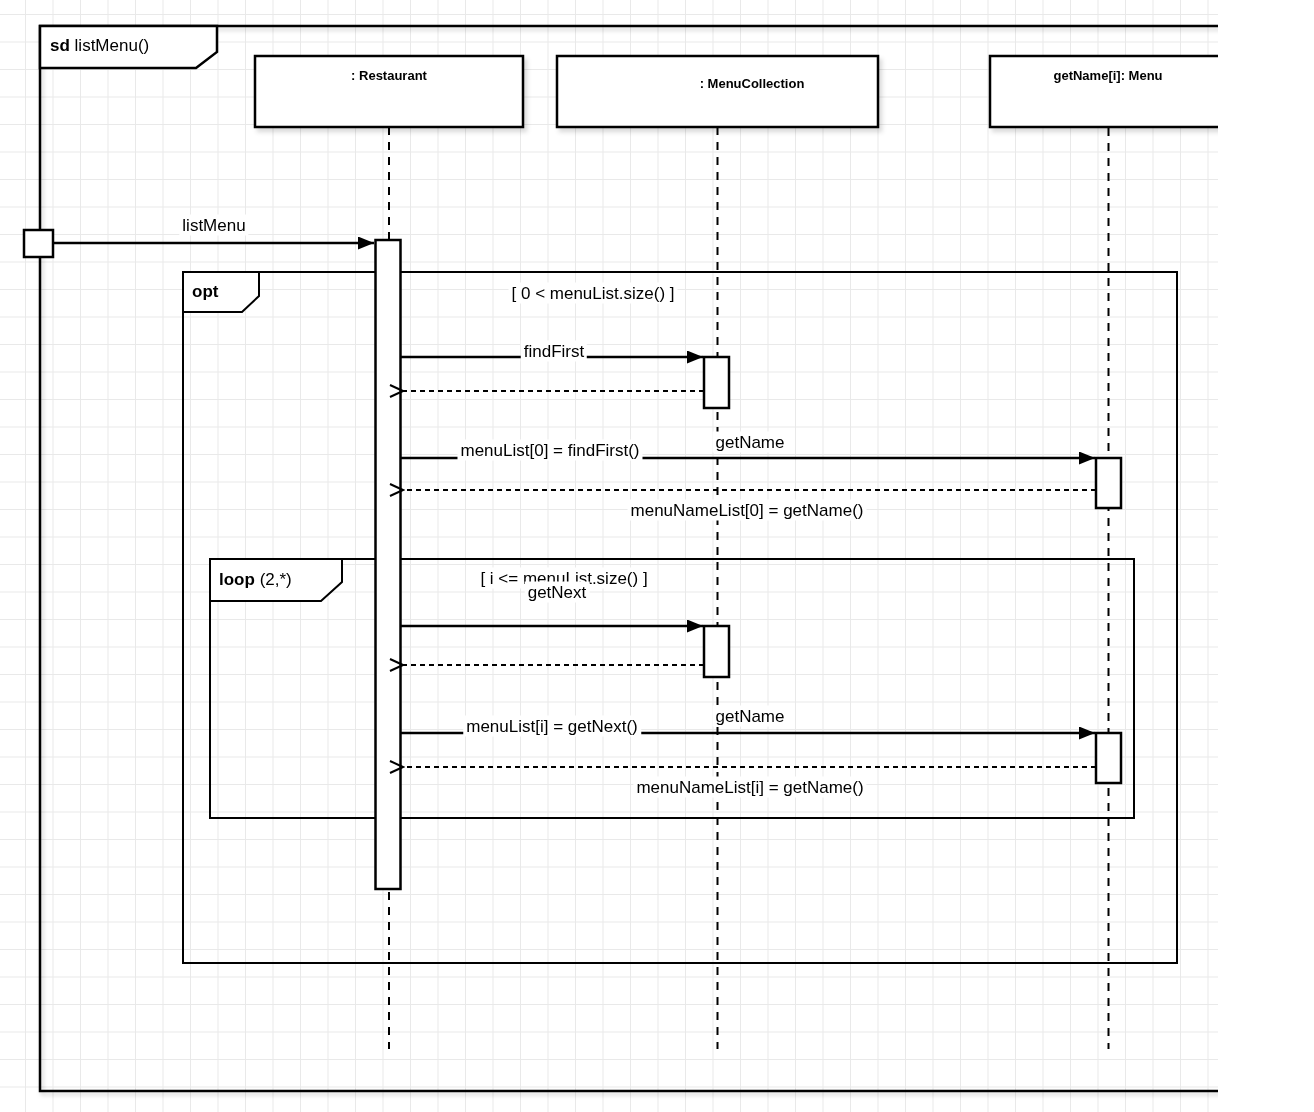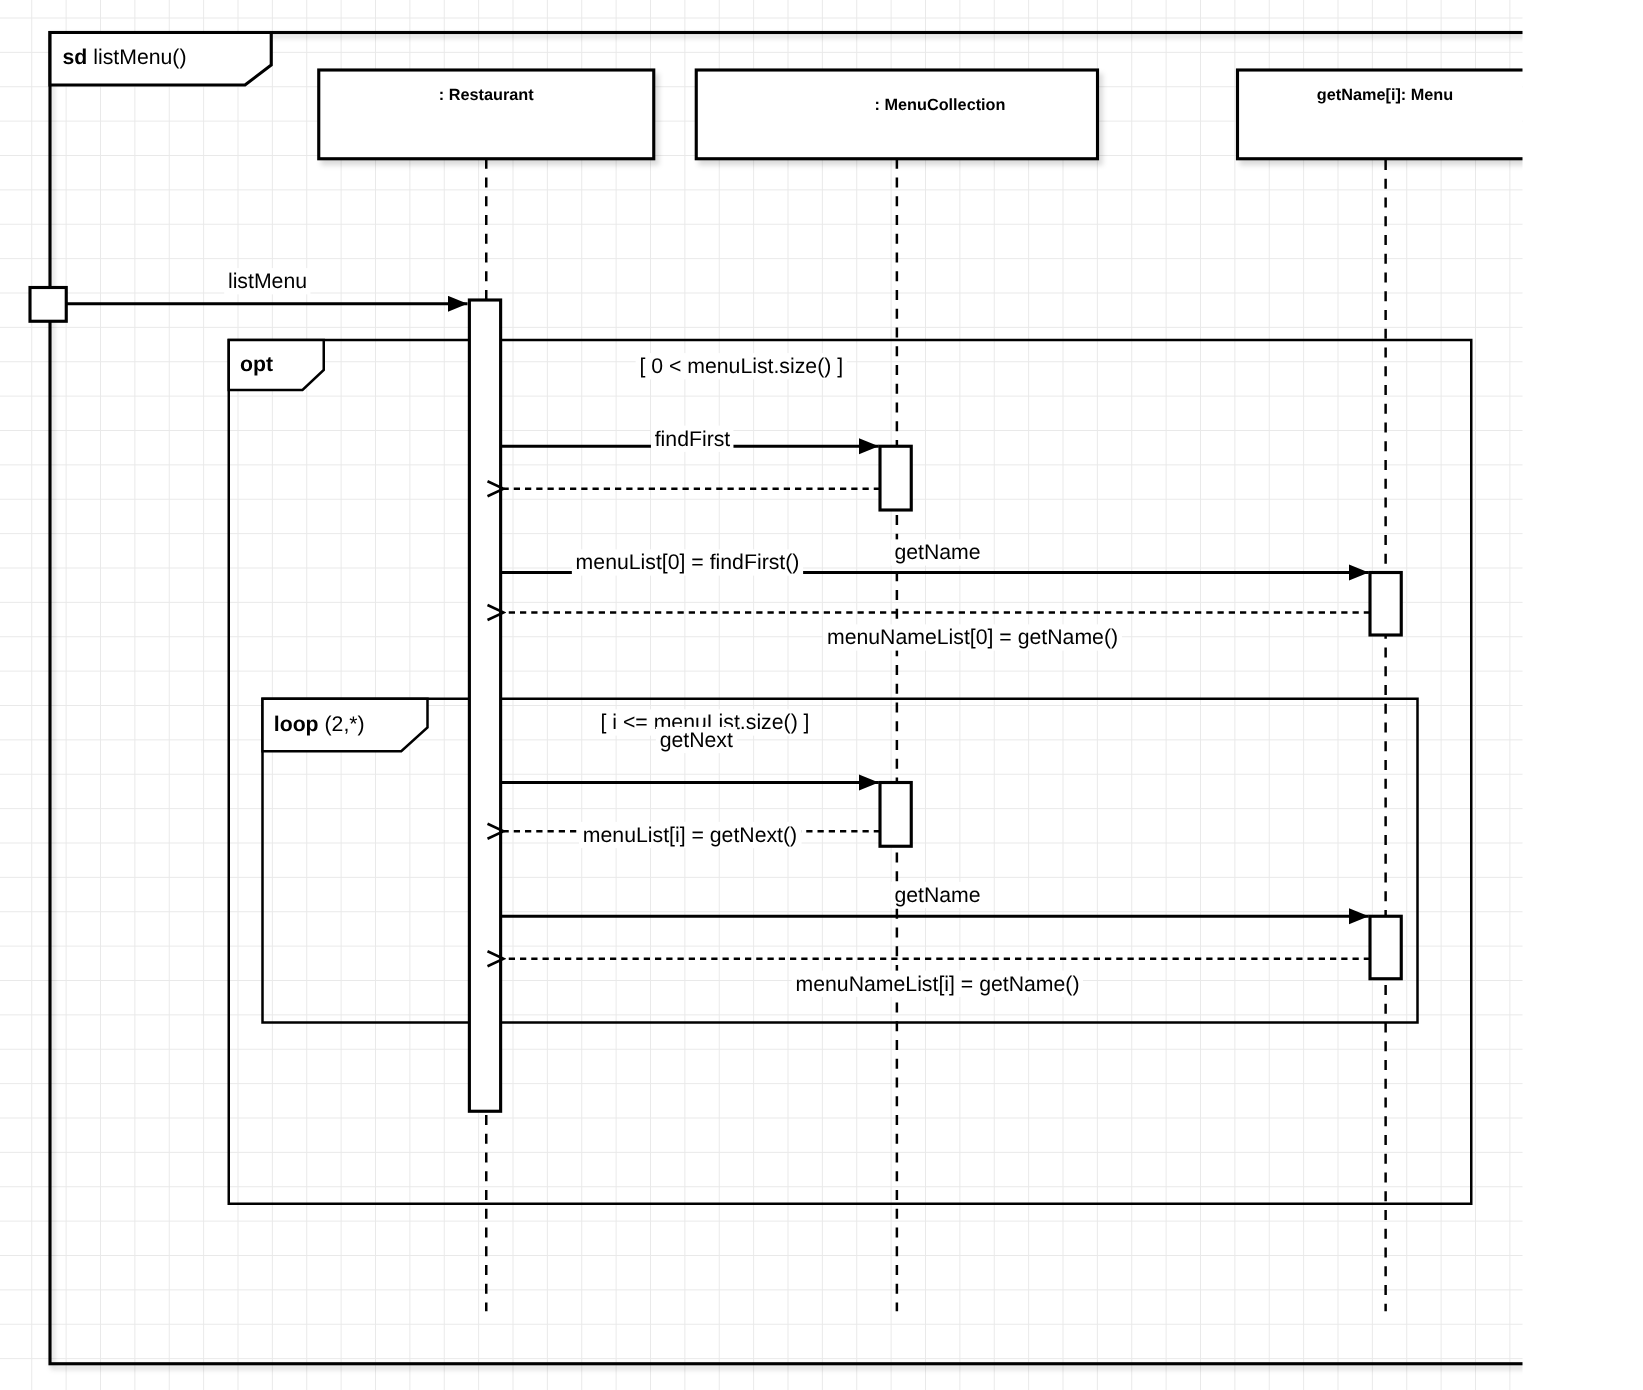--- a/index.html
+++ b/index.html
@@ -111,19 +111,19 @@
     <span>(2,*)</span>
   </div>
 
   <div class="lbl" style="left:593px;top:293px;">[ 0 &lt; menuList.size() ]</div>
   <div class="lbl" style="left:564px;top:578px;">[ i &lt;= menuList.size() ]</div>
 
   <div class="lbl" style="left:214px;top:225px;">listMenu</div>
   <div class="lbl" style="left:554px;top:339px;margin-top:12px;">findFirst</div>
   <div class="lbl" style="left:550px;top:410px;margin-top:40px;">menuList[0] = findFirst()</div>
   <div class="lbl" style="left:750px;top:442px;">getName</div>
-  <div class="lbl" style="left:778px;top:510px;">menuNameList[0] = getName()</div>
+  <div class="lbl" style="left:747px;top:510px;">menuNameList[0] = getName()</div>
   <div class="lbl" style="left:557px;top:592px;">getNext</div>
-  <div class="lbl" style="left:552px;top:668px;">menuList[i] = getNext()</div>
+  <div class="lbl" style="left:552px;top:726px;">menuList[i] = getNext()</div>
   <div class="lbl" style="left:750px;top:716px;">getName</div>
   <div class="lbl" style="left:750px;top:787px;">menuNameList[i] = getName()</div>
 
 </div>
 
 </body></html>

